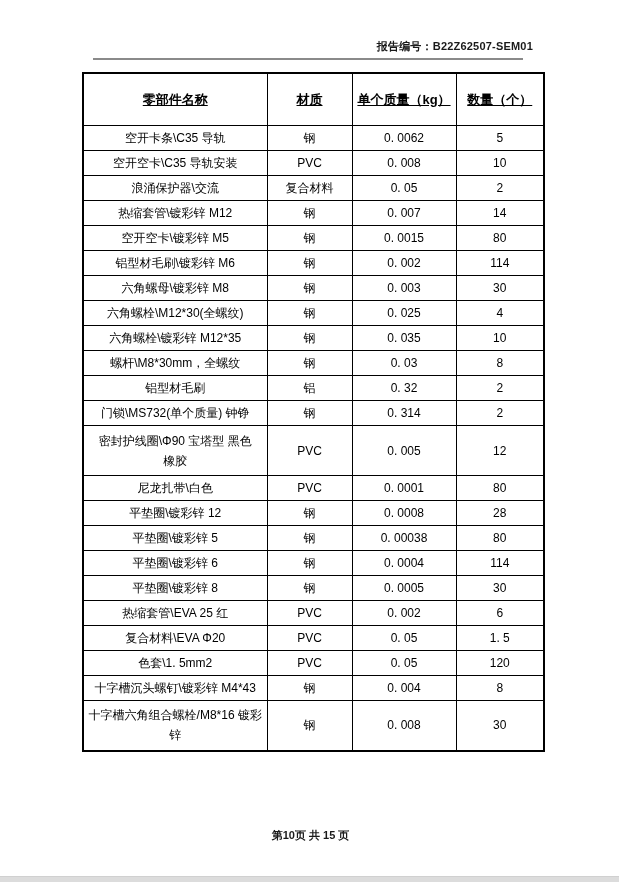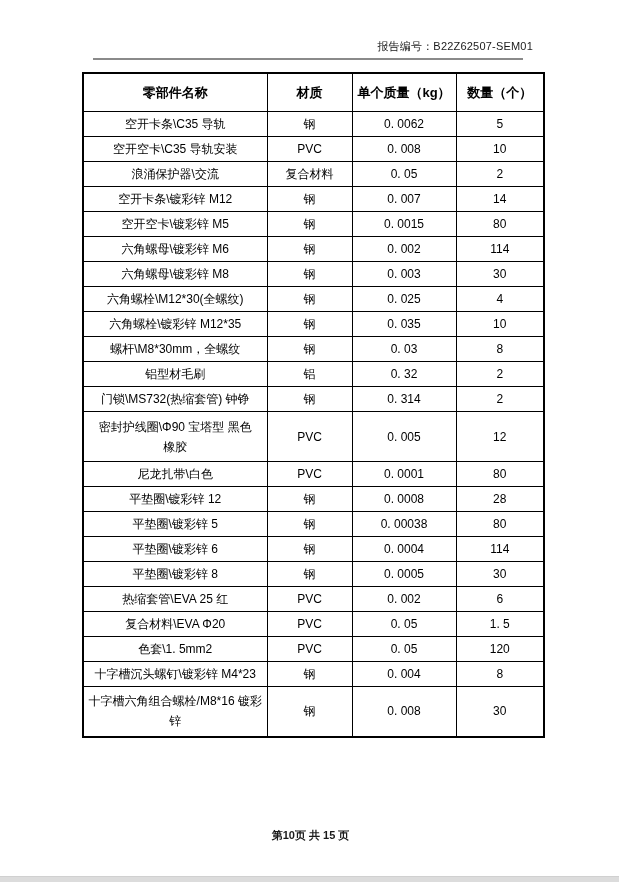--- a/index.html
+++ b/index.html
@@ -14,21 +14,21 @@
     width: 619px;
     height: 882px;
     background: #ffffff;
     overflow: hidden;
   }
   .report-no {
     position: absolute;
     top: 39px;
     right: 86px;
     font-size: 11px;
-    font-weight: 400;
+    font-weight: 700;
     color: #1a1a1a;
     letter-spacing: 0.2px;
     white-space: nowrap;
   }
   .header-rule {
     position: absolute;
     left: 93px;
     top: 58px;
     width: 430px;
     height: 2px;
@@ -46,21 +46,22 @@
   table.parts th, table.parts td {
     border: 1px solid #000000;
     text-align: center;
     vertical-align: middle;
     overflow: hidden;
   }
   table.parts th {
     height: 33px;
     font-size: 13px;
     font-weight: 700;
-    padding: 2px 2px;
+    padding: 9px 2px;
+    text-decoration: underline;
   }
   table.parts td {
     height: 25px;
     font-size: 12px;
     line-height: 20px;
     padding: 1px 3px;
     white-space: pre-line;
     box-sizing: border-box;
   }
   table.parts tr.tall td {
@@ -127,33 +128,33 @@
           <td>0. 008</td>
           <td>10</td>
         </tr>
         <tr>
           <td>浪涌保护器\交流</td>
           <td>复合材料</td>
           <td>0. 05</td>
           <td>2</td>
         </tr>
         <tr>
-          <td>空开卡条\镀彩锌 M12</td>
+          <td>热缩套管\镀彩锌 M12</td>
           <td>钢</td>
           <td>0. 007</td>
           <td>14</td>
         </tr>
         <tr>
           <td>空开空卡\镀彩锌 M5</td>
           <td>钢</td>
           <td>0. 0015</td>
           <td>80</td>
         </tr>
         <tr>
-          <td>六角螺母\镀彩锌 M6</td>
+          <td>铝型材毛刷\镀彩锌 M6</td>
           <td>钢</td>
           <td>0. 002</td>
           <td>114</td>
         </tr>
         <tr>
           <td>六角螺母\镀彩锌 M8</td>
           <td>钢</td>
           <td>0. 003</td>
           <td>30</td>
         </tr>
@@ -175,21 +176,21 @@
           <td>0. 03</td>
           <td>8</td>
         </tr>
         <tr>
           <td>铝型材毛刷</td>
           <td>铝</td>
           <td>0. 32</td>
           <td>2</td>
         </tr>
         <tr>
-          <td>门锁\MS732(热缩套管) 钟铮</td>
+          <td>门锁\MS732(单个质量) 钟铮</td>
           <td>钢</td>
           <td>0. 314</td>
           <td>2</td>
         </tr>
         <tr class="tall">
           <td>密封护线圈\Φ90 宝塔型 黑色
 橡胶</td>
           <td>PVC</td>
           <td>0. 005</td>
           <td>12</td>
@@ -236,21 +237,21 @@
           <td>0. 05</td>
           <td>1. 5</td>
         </tr>
         <tr>
           <td>色套\1. 5mm2</td>
           <td>PVC</td>
           <td>0. 05</td>
           <td>120</td>
         </tr>
         <tr>
-          <td>十字槽沉头螺钉\镀彩锌 M4*23</td>
+          <td>十字槽沉头螺钉\镀彩锌 M4*43</td>
           <td>钢</td>
           <td>0. 004</td>
           <td>8</td>
         </tr>
         <tr class="tall">
           <td>十字槽六角组合螺栓/M8*16 镀彩
 锌</td>
           <td>钢</td>
           <td>0. 008</td>
           <td>30</td>

